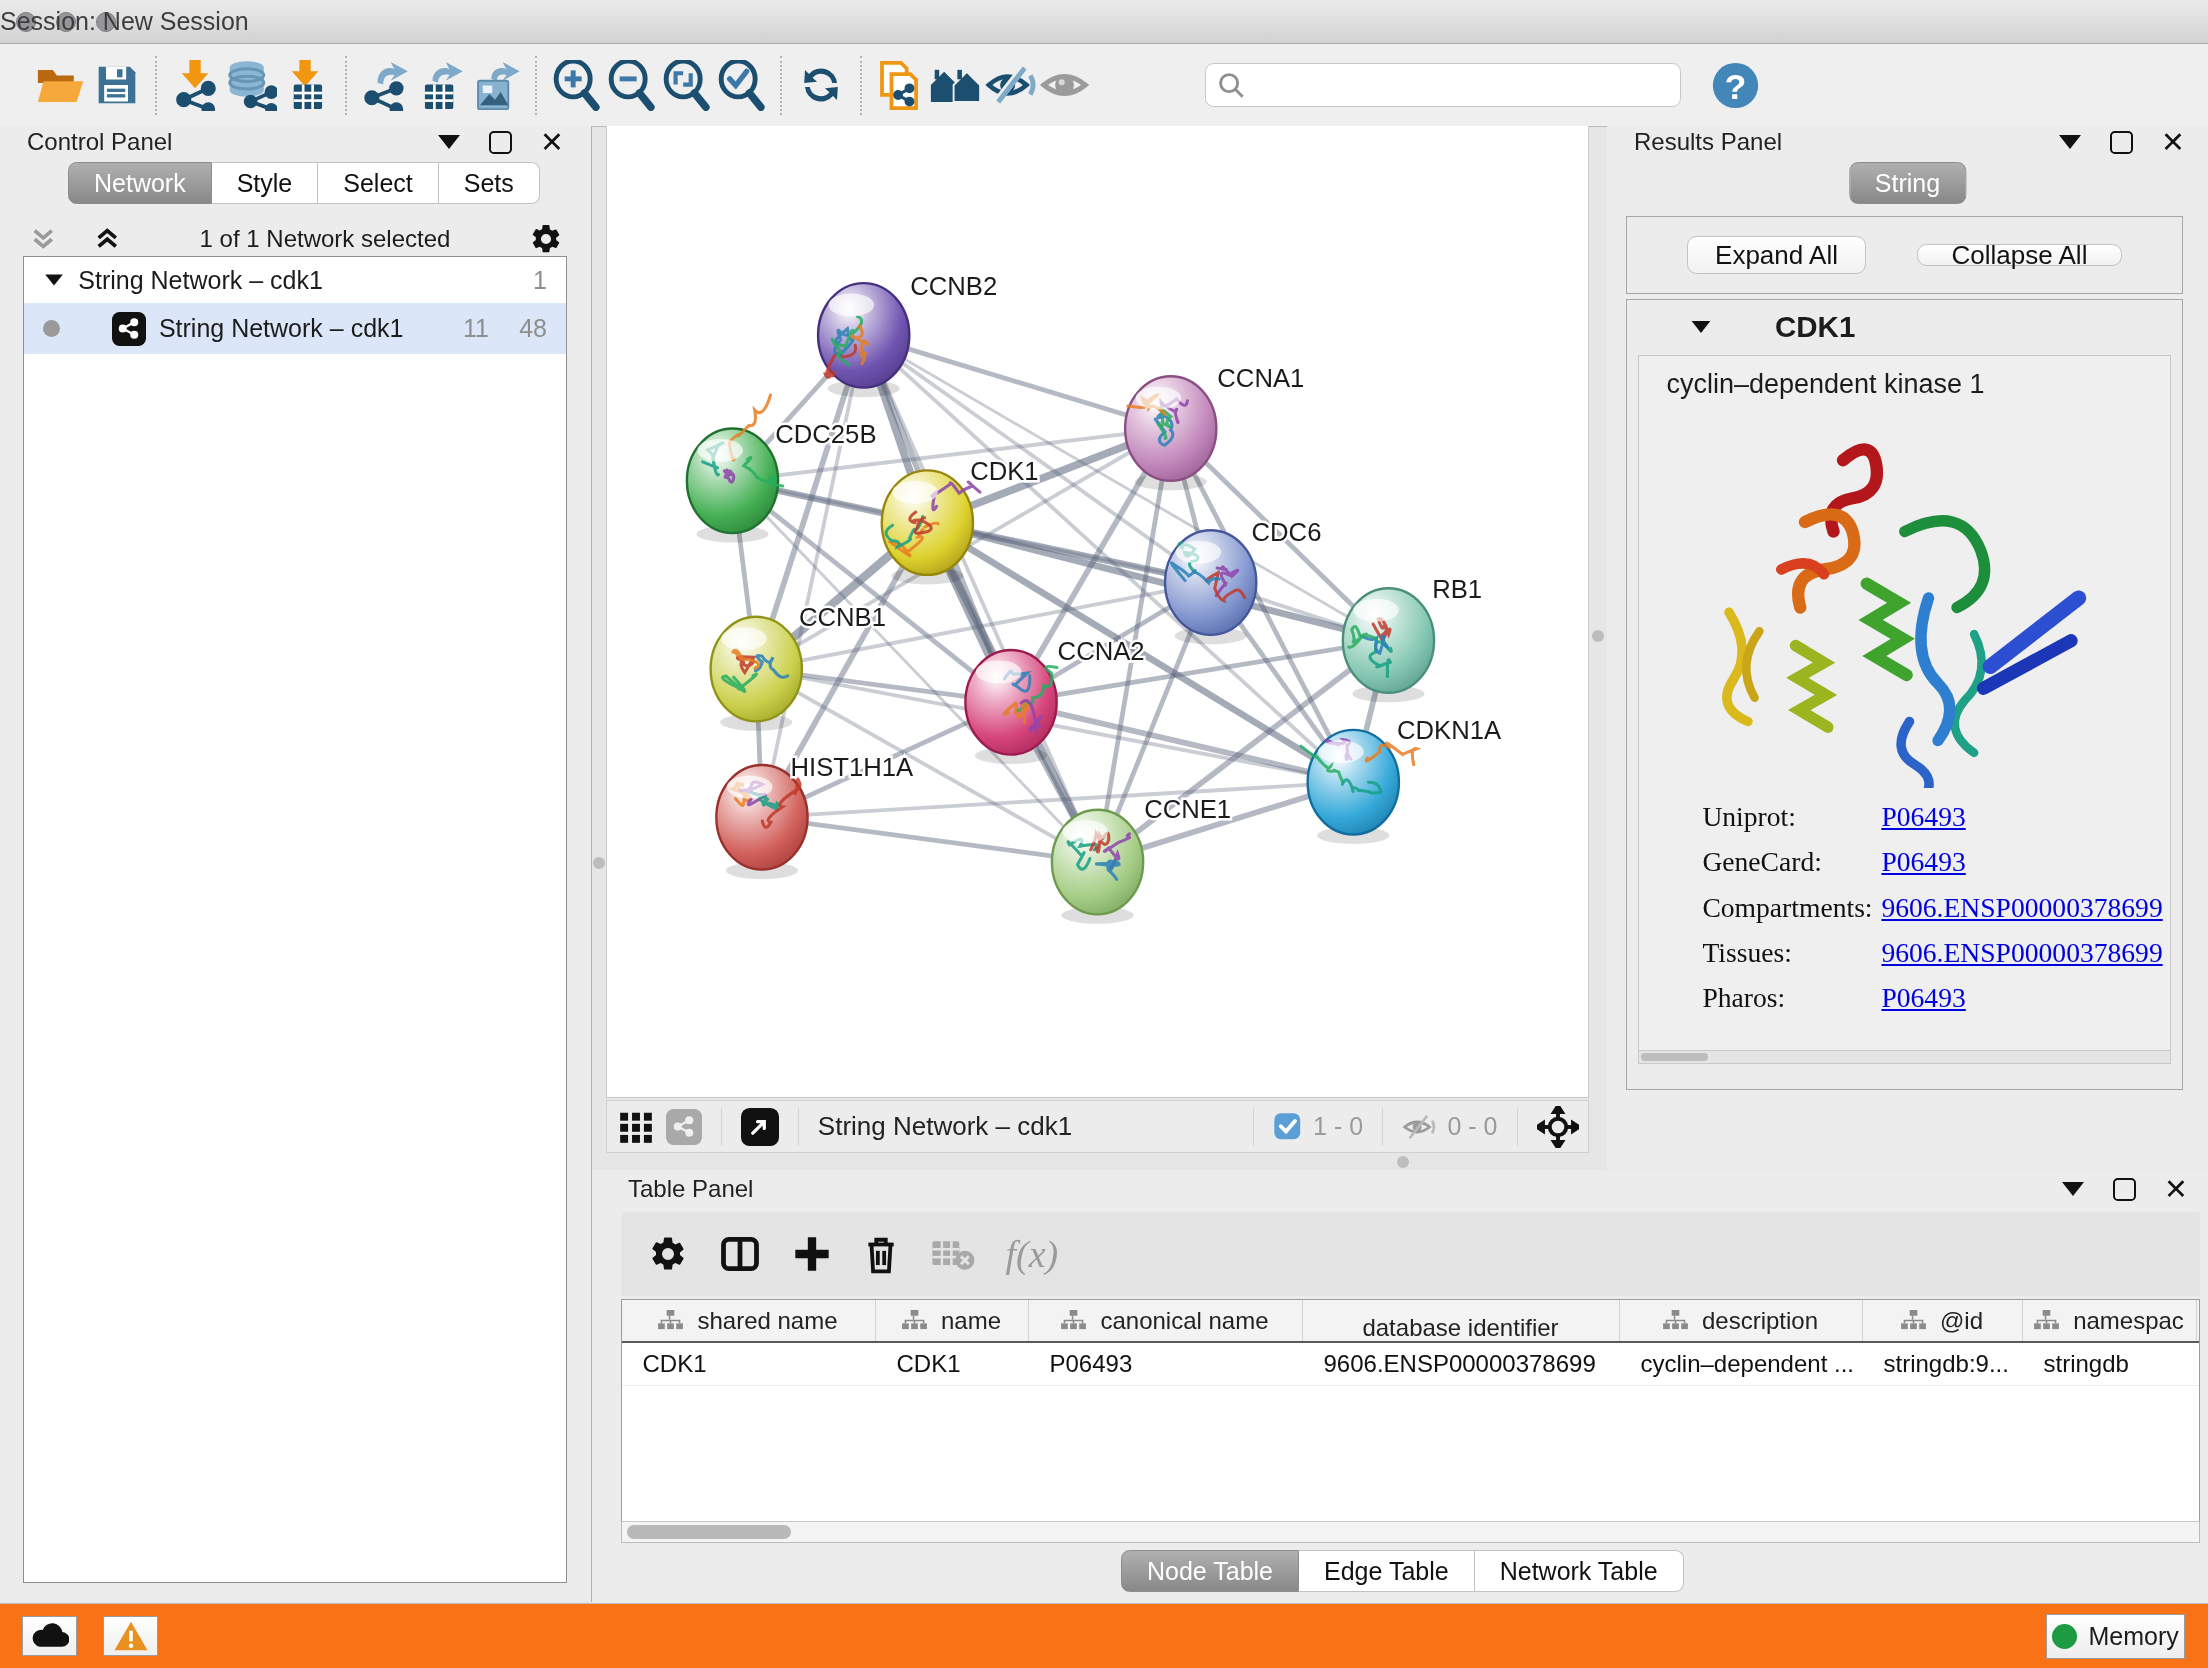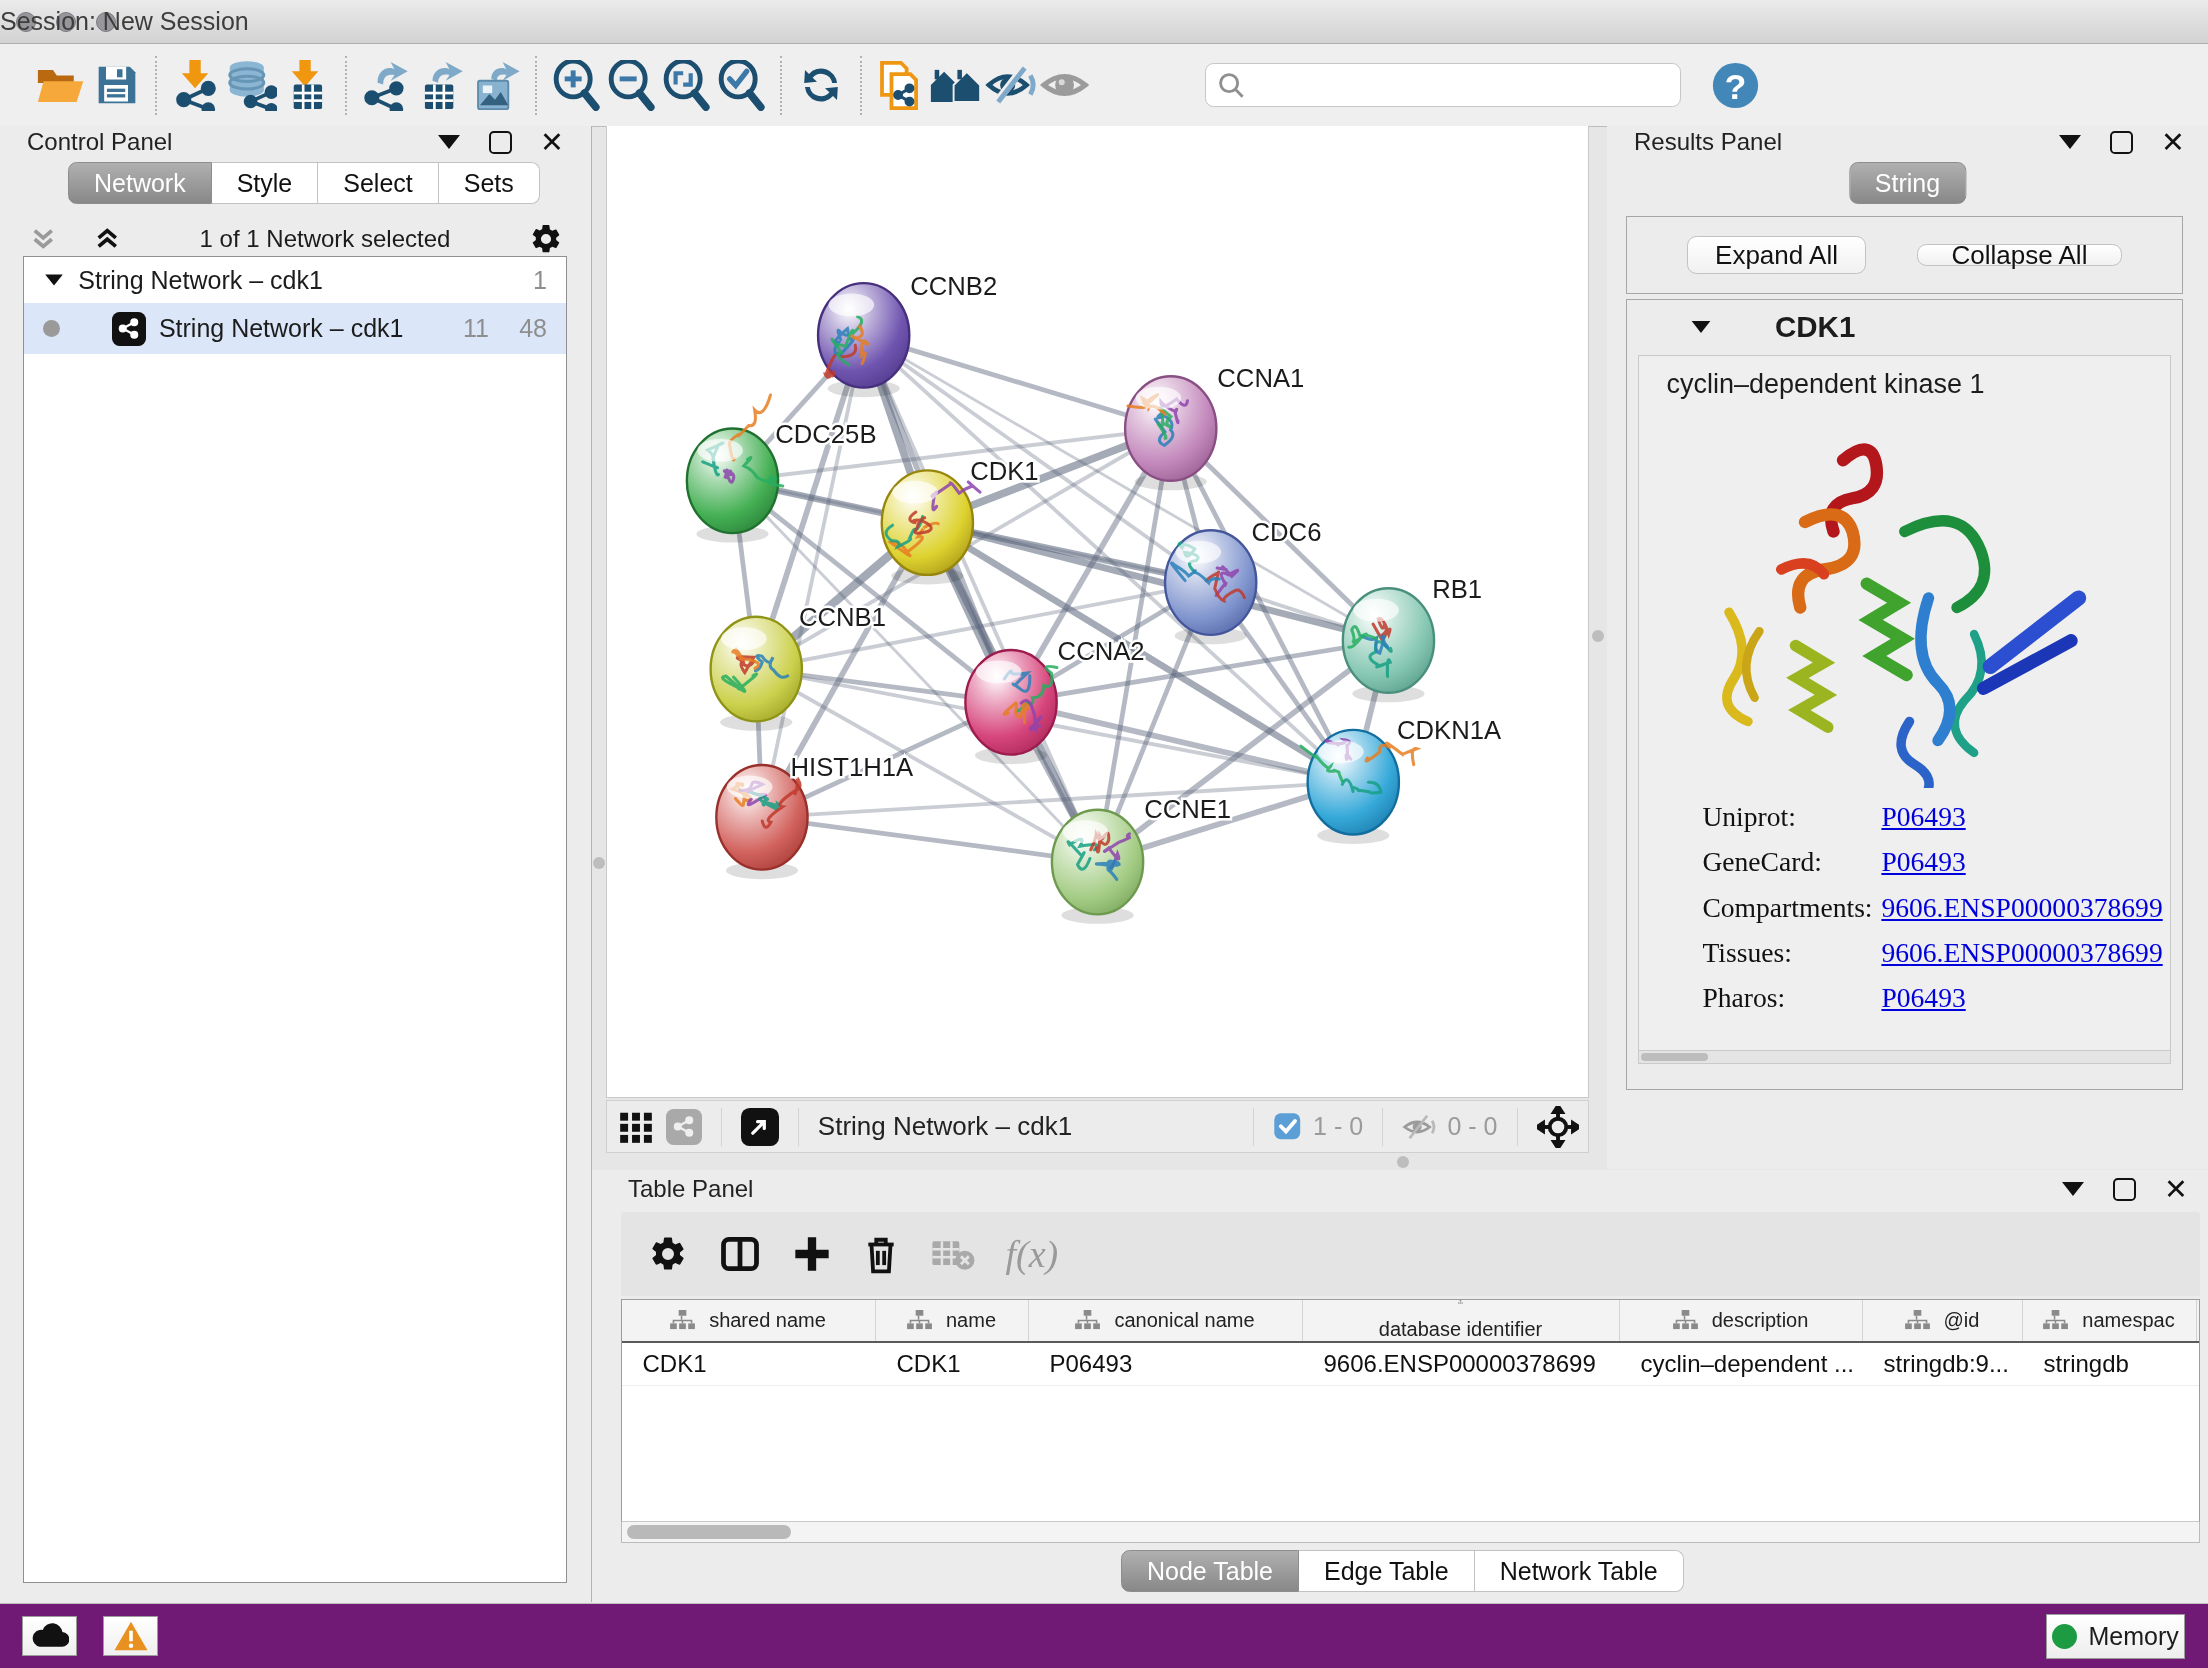--- a/index.html
+++ b/index.html
@@ -71,31 +71,31 @@
   .xlrow a { color:#0000dd; text-decoration:underline; }
 
   
   #tablepanel { position:absolute; left:592px; top:1170px; width:1617px; height:433px; background:#ececec; }
   .tp-toolbar { position:absolute; left:28.5px; top:42px; width:1579px; height:84px; background:#e4e4e4;
     border-radius:3.8px 3.8px 0 0; display:flex; align-items:center; gap:30px; padding-left:27px; }
   .fx { font-family:"Liberation Serif","DejaVu Serif",serif; font-style:italic; font-size:38px; color:#9a9a9a; }
   #datatable { position:absolute; left:28.5px; top:129px; width:1579px; height:223px; background:#fff;
     border:1.9px solid #9c9c9c; border-bottom:1px solid #c9c9c9; }
   .thead { display:flex; height:43px; background:#f3f3f3; border-bottom:2.9px solid #5a5a5a; }
-  .th { display:flex; align-items:center; justify-content:center; gap:14px; font-size:20px; color:#222;
+  .th { display:flex; align-items:center; justify-content:center; gap:14px; font-size:24px; color:#222;
     border-right:1.9px solid #d3d3d3; overflow:hidden; white-space:nowrap; flex:0 0 auto; }
   .trow { display:flex; height:43px; border-bottom:1px solid #eee; }
   .td { display:flex; align-items:center; padding-left:21px; font-size:24px; color:#111;
     overflow:hidden; white-space:nowrap; flex:0 0 auto; }
   .hscroll { position:absolute; left:28.5px; top:352px; width:1579px; height:21px; background:#f4f4f4;
     border:1px solid #bbb; border-top:none; }
   .hthumb { position:absolute; left:5.7px; top:2.9px; width:164px; height:14.3px; background:#b9b9b9; border-radius:7.6px; }
 
   
-  #statusbar { position:absolute; left:0; top:1603px; width:2208px; height:66px; background:#701a75;
+  #statusbar { position:absolute; left:0; top:1603px; width:2208px; height:66px; background:#f97316;
     border-top:1px solid #bfbfbf; }
   .sq-btn { position:absolute; width:55px; height:40px; top:12.4px; background:linear-gradient(#fff,#efefef);
     border:1.9px solid #9c9c9c; display:flex; align-items:center; justify-content:center; }
   #memorybtn { position:absolute; right:23px; top:9.5px; width:139px; height:45px;
     background:linear-gradient(#fff,#ededed); border:1.9px solid #9c9c9c; display:flex; align-items:center;
     justify-content:center; gap:11.4px; font-size:25px; }
   .greendot { width:25px; height:25px; border-radius:50%; background:#1d9b43; }
 
   .tri-down { width:0; height:0; border-left:11.4px solid transparent; border-right:11.4px solid transparent;
     border-top:14.3px solid #111; }

